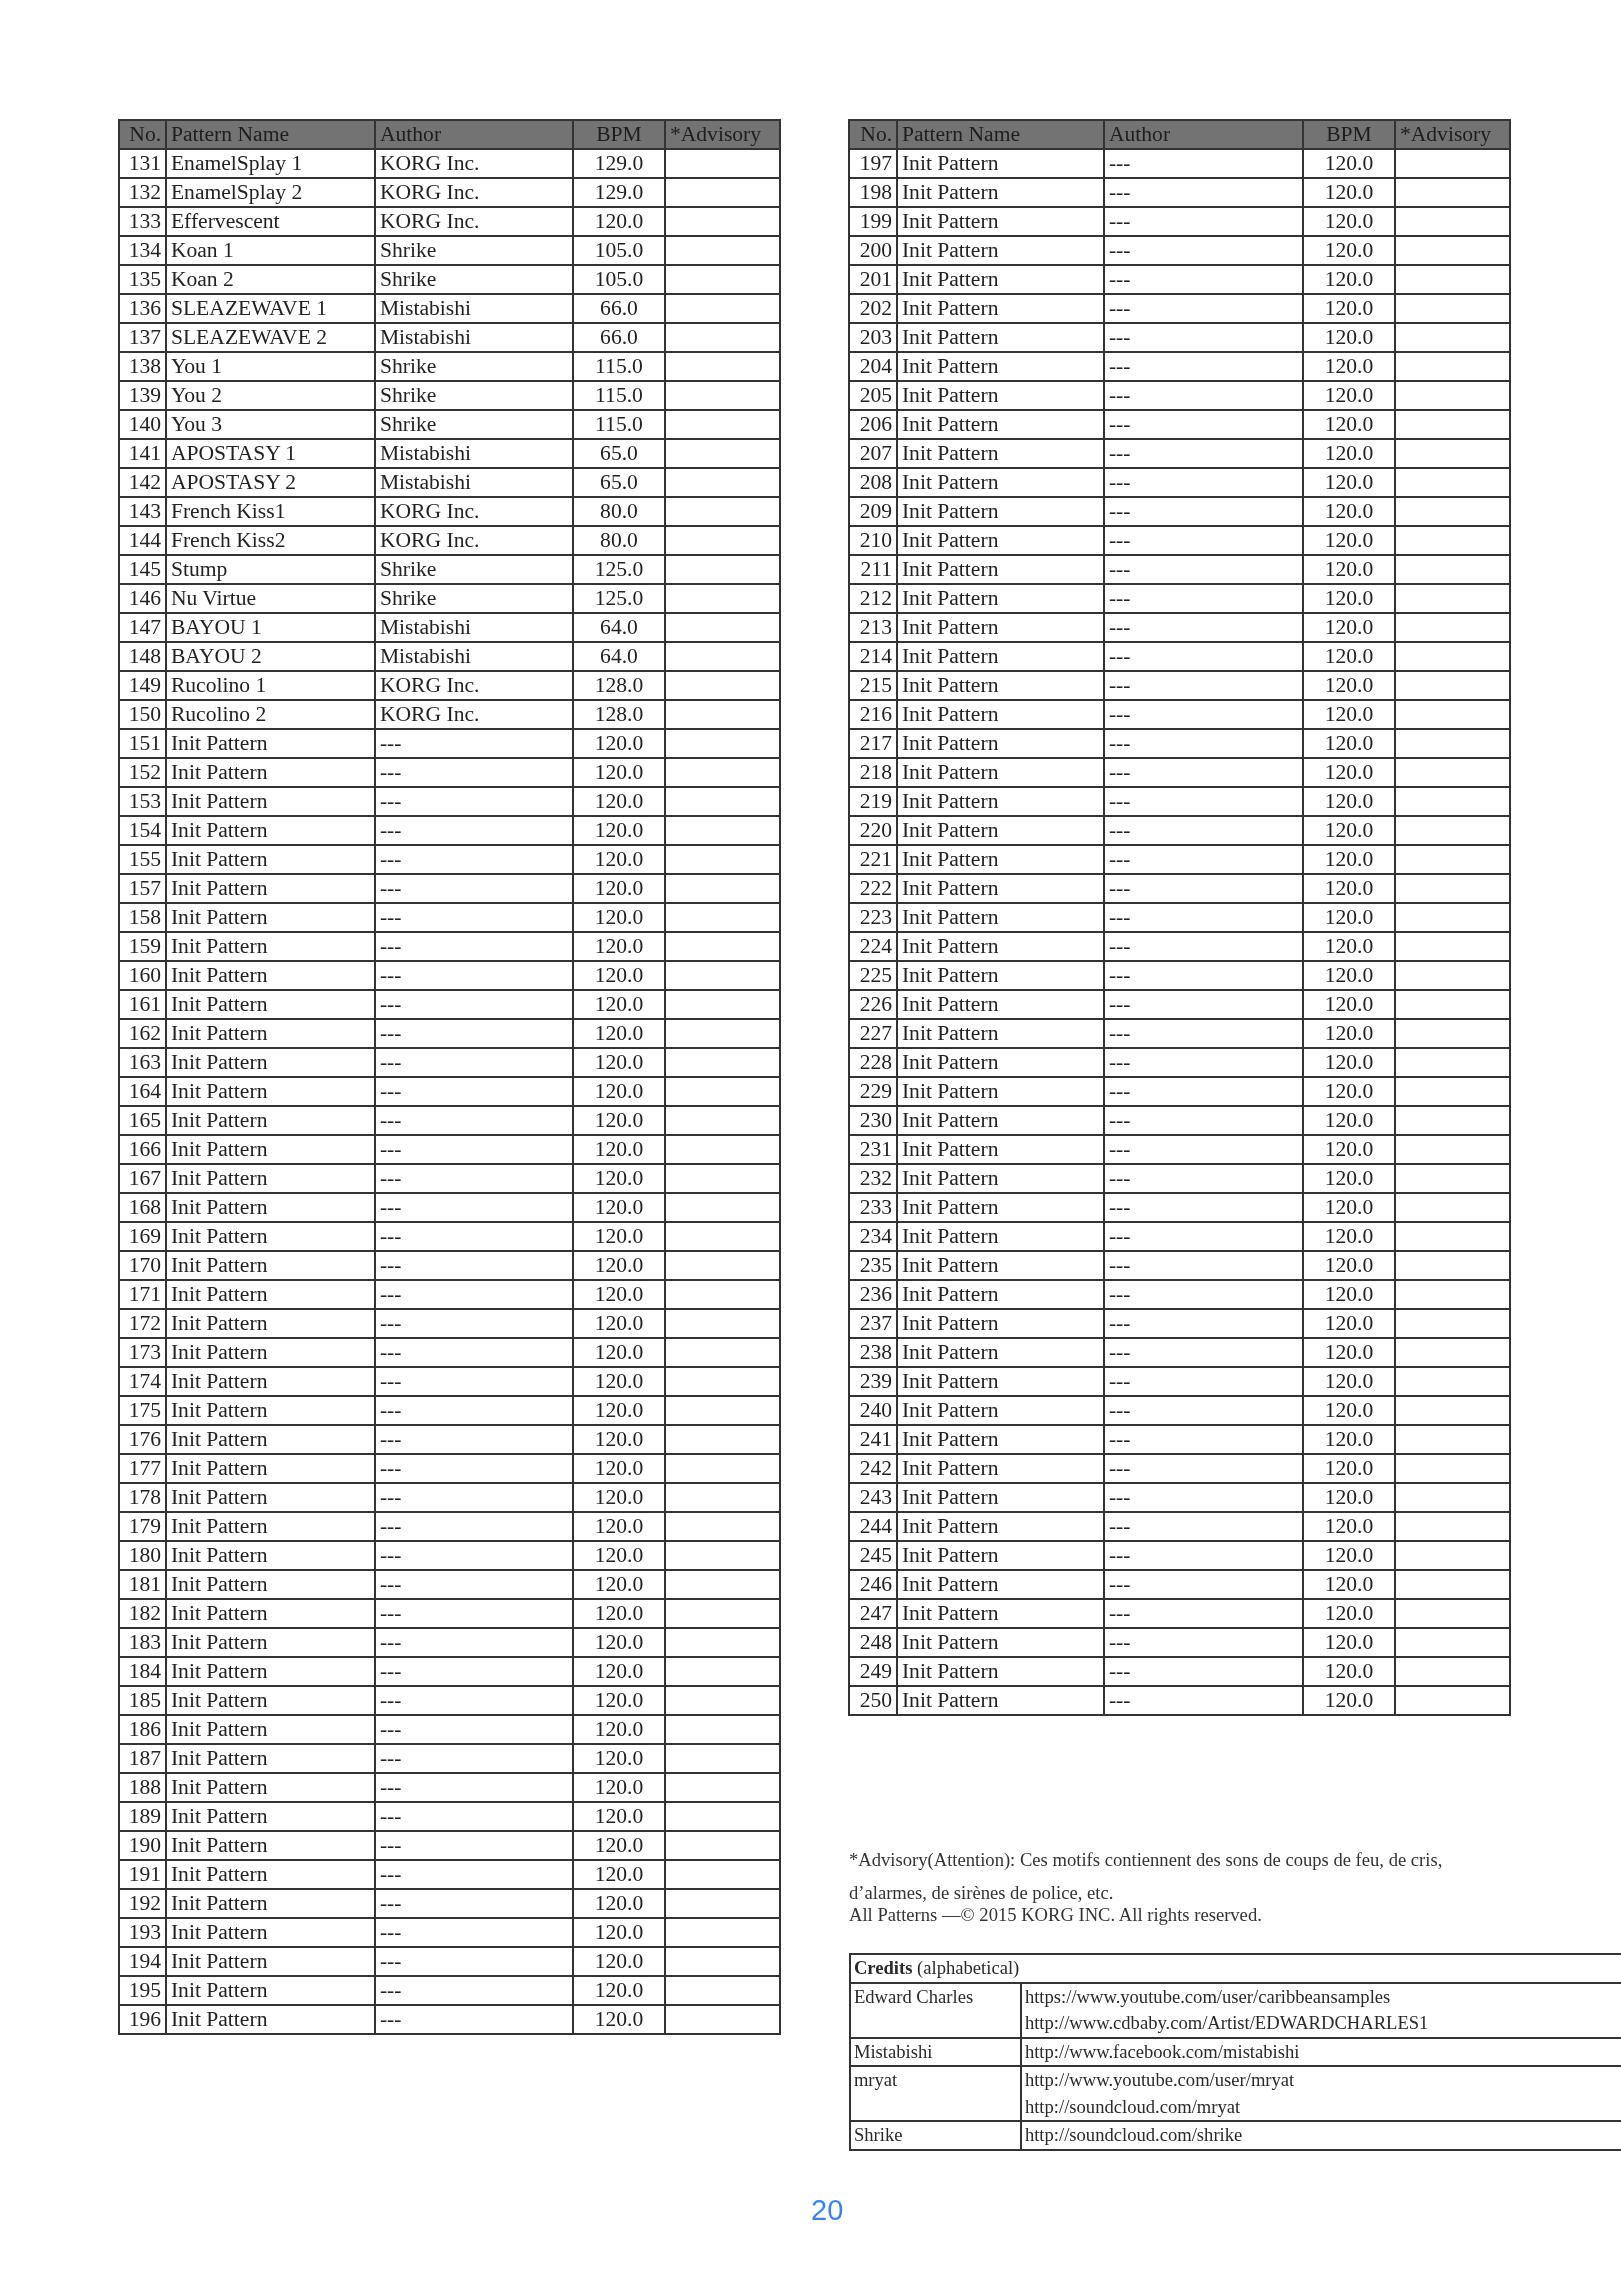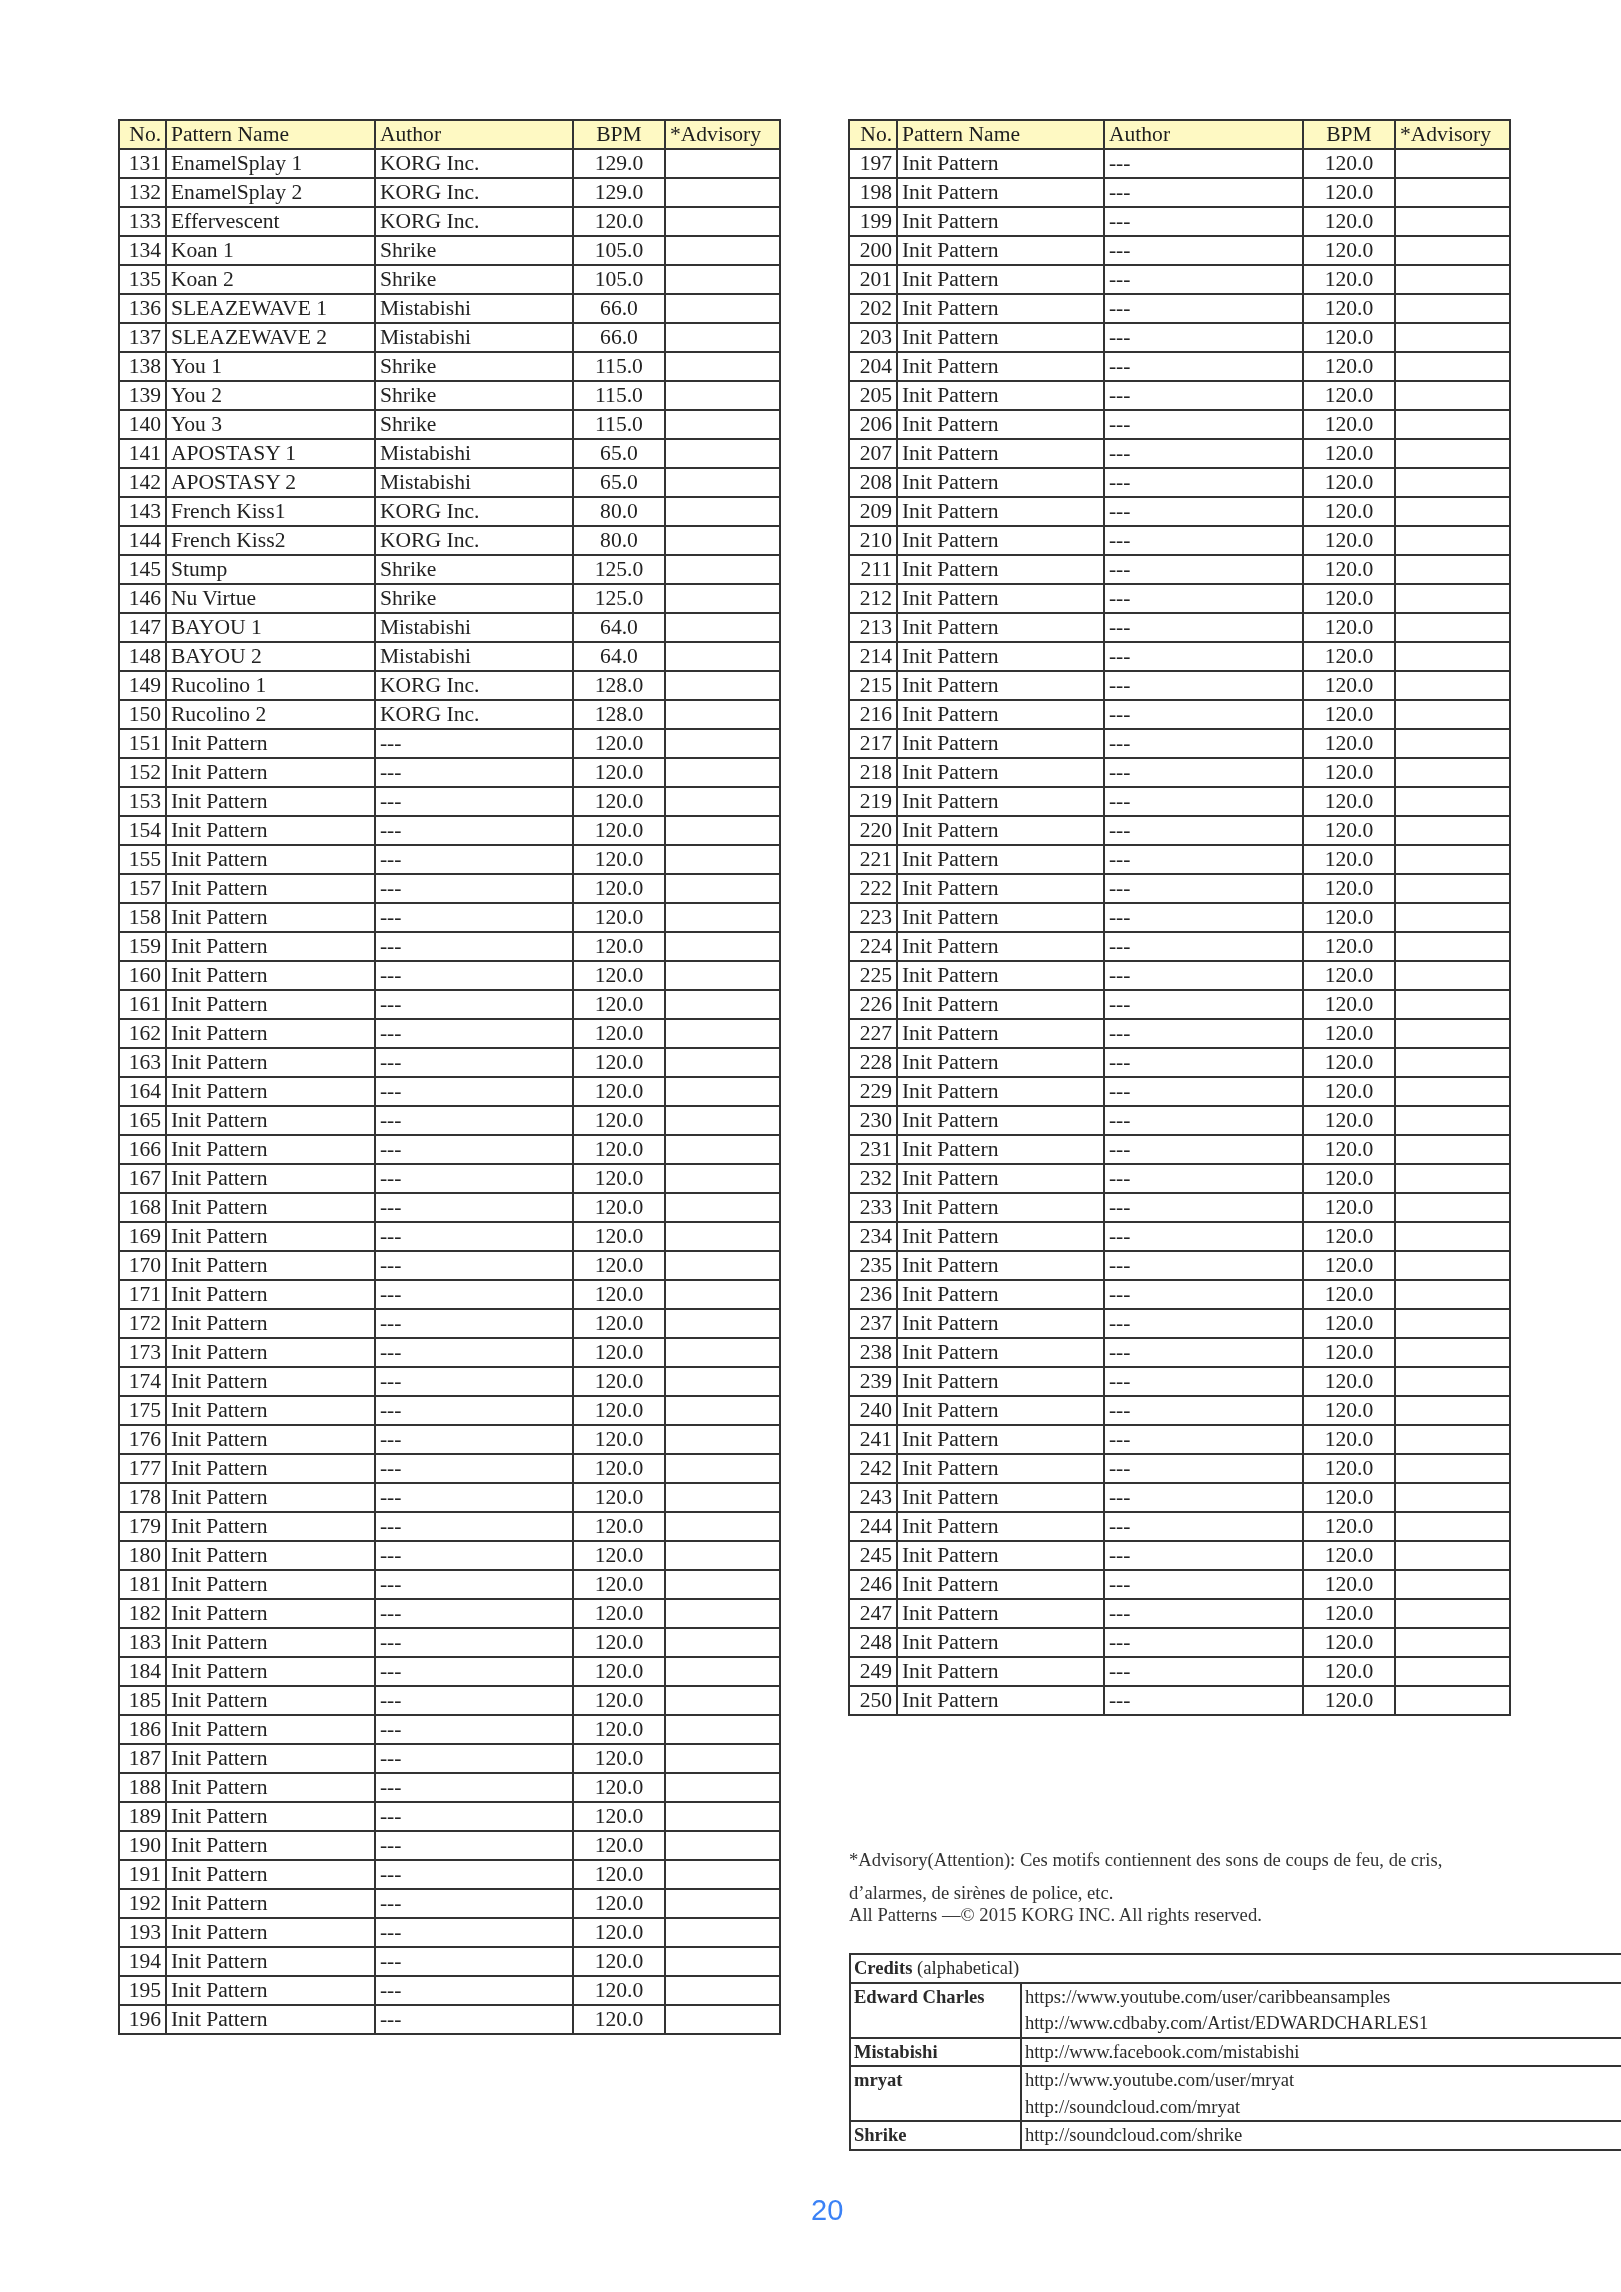--- a/index.html
+++ b/index.html
@@ -10,40 +10,40 @@
   .ptable {
     position: absolute; border-collapse: collapse; table-layout: fixed;
     border: 2.9px solid #2a2a2a;
     font-size: 21.6px;
   }
   .ptable th, .ptable td {
     border: 2px solid #333; height: 27px; padding: 0 0 0 3.9px;
     line-height: 26.5px; white-space: nowrap; overflow: hidden; text-align: left;
     font-weight: normal;
   }
-  .ptable th { background: #fef9c3; color: #1e1e1e; }
+  .ptable th { background: #737373; color: #1e1e1e; }
   .ptable td.no, .ptable th.no { text-align: right; padding: 0 3.9px 0 0; }
   .ptable td.bpm, .ptable th.bpm { text-align: center; padding: 0; }
   .ptable thead tr { border-bottom: 2.9px solid #2a2a2a; }
   #left-table { left: 118px; top: 119px; width: 661px; }
   #right-table { left: 848px; top: 119px; width: 661px; }
 
   .note {
     position: absolute; left: 849px; font-size: 18.6px; line-height: 33px; color: #333;
   }
   #note-1 { top: 1843px; width: 647px; }
   #note-2 { top: 1898px; }
 
   #credits {
     position: absolute; left: 849px; top: 1953px; width: 803px;
     border-collapse: collapse; table-layout: fixed; border: 2px solid #c2410c;
     font-size: 18.6px; color: #2a2a2a;
   }
   #credits td { border: 2px solid #333; padding: 0 2.9px; vertical-align: top; line-height: 26.5px; }
-  #credits .name { font-weight: bold; width: 167px; }
+  #credits .name { font-weight: normal; width: 167px; }
   #credits .hdr-bold { font-weight: bold; }
   .url { display: block; }
   #page-number {
     position: absolute; left: 799px; top: 2194px; font-family: "Liberation Sans", sans-serif;
     font-size: 29px; color: #3b82f6; margin-left: 12px;
   }
 </style>
 </head>
 <body>
 

